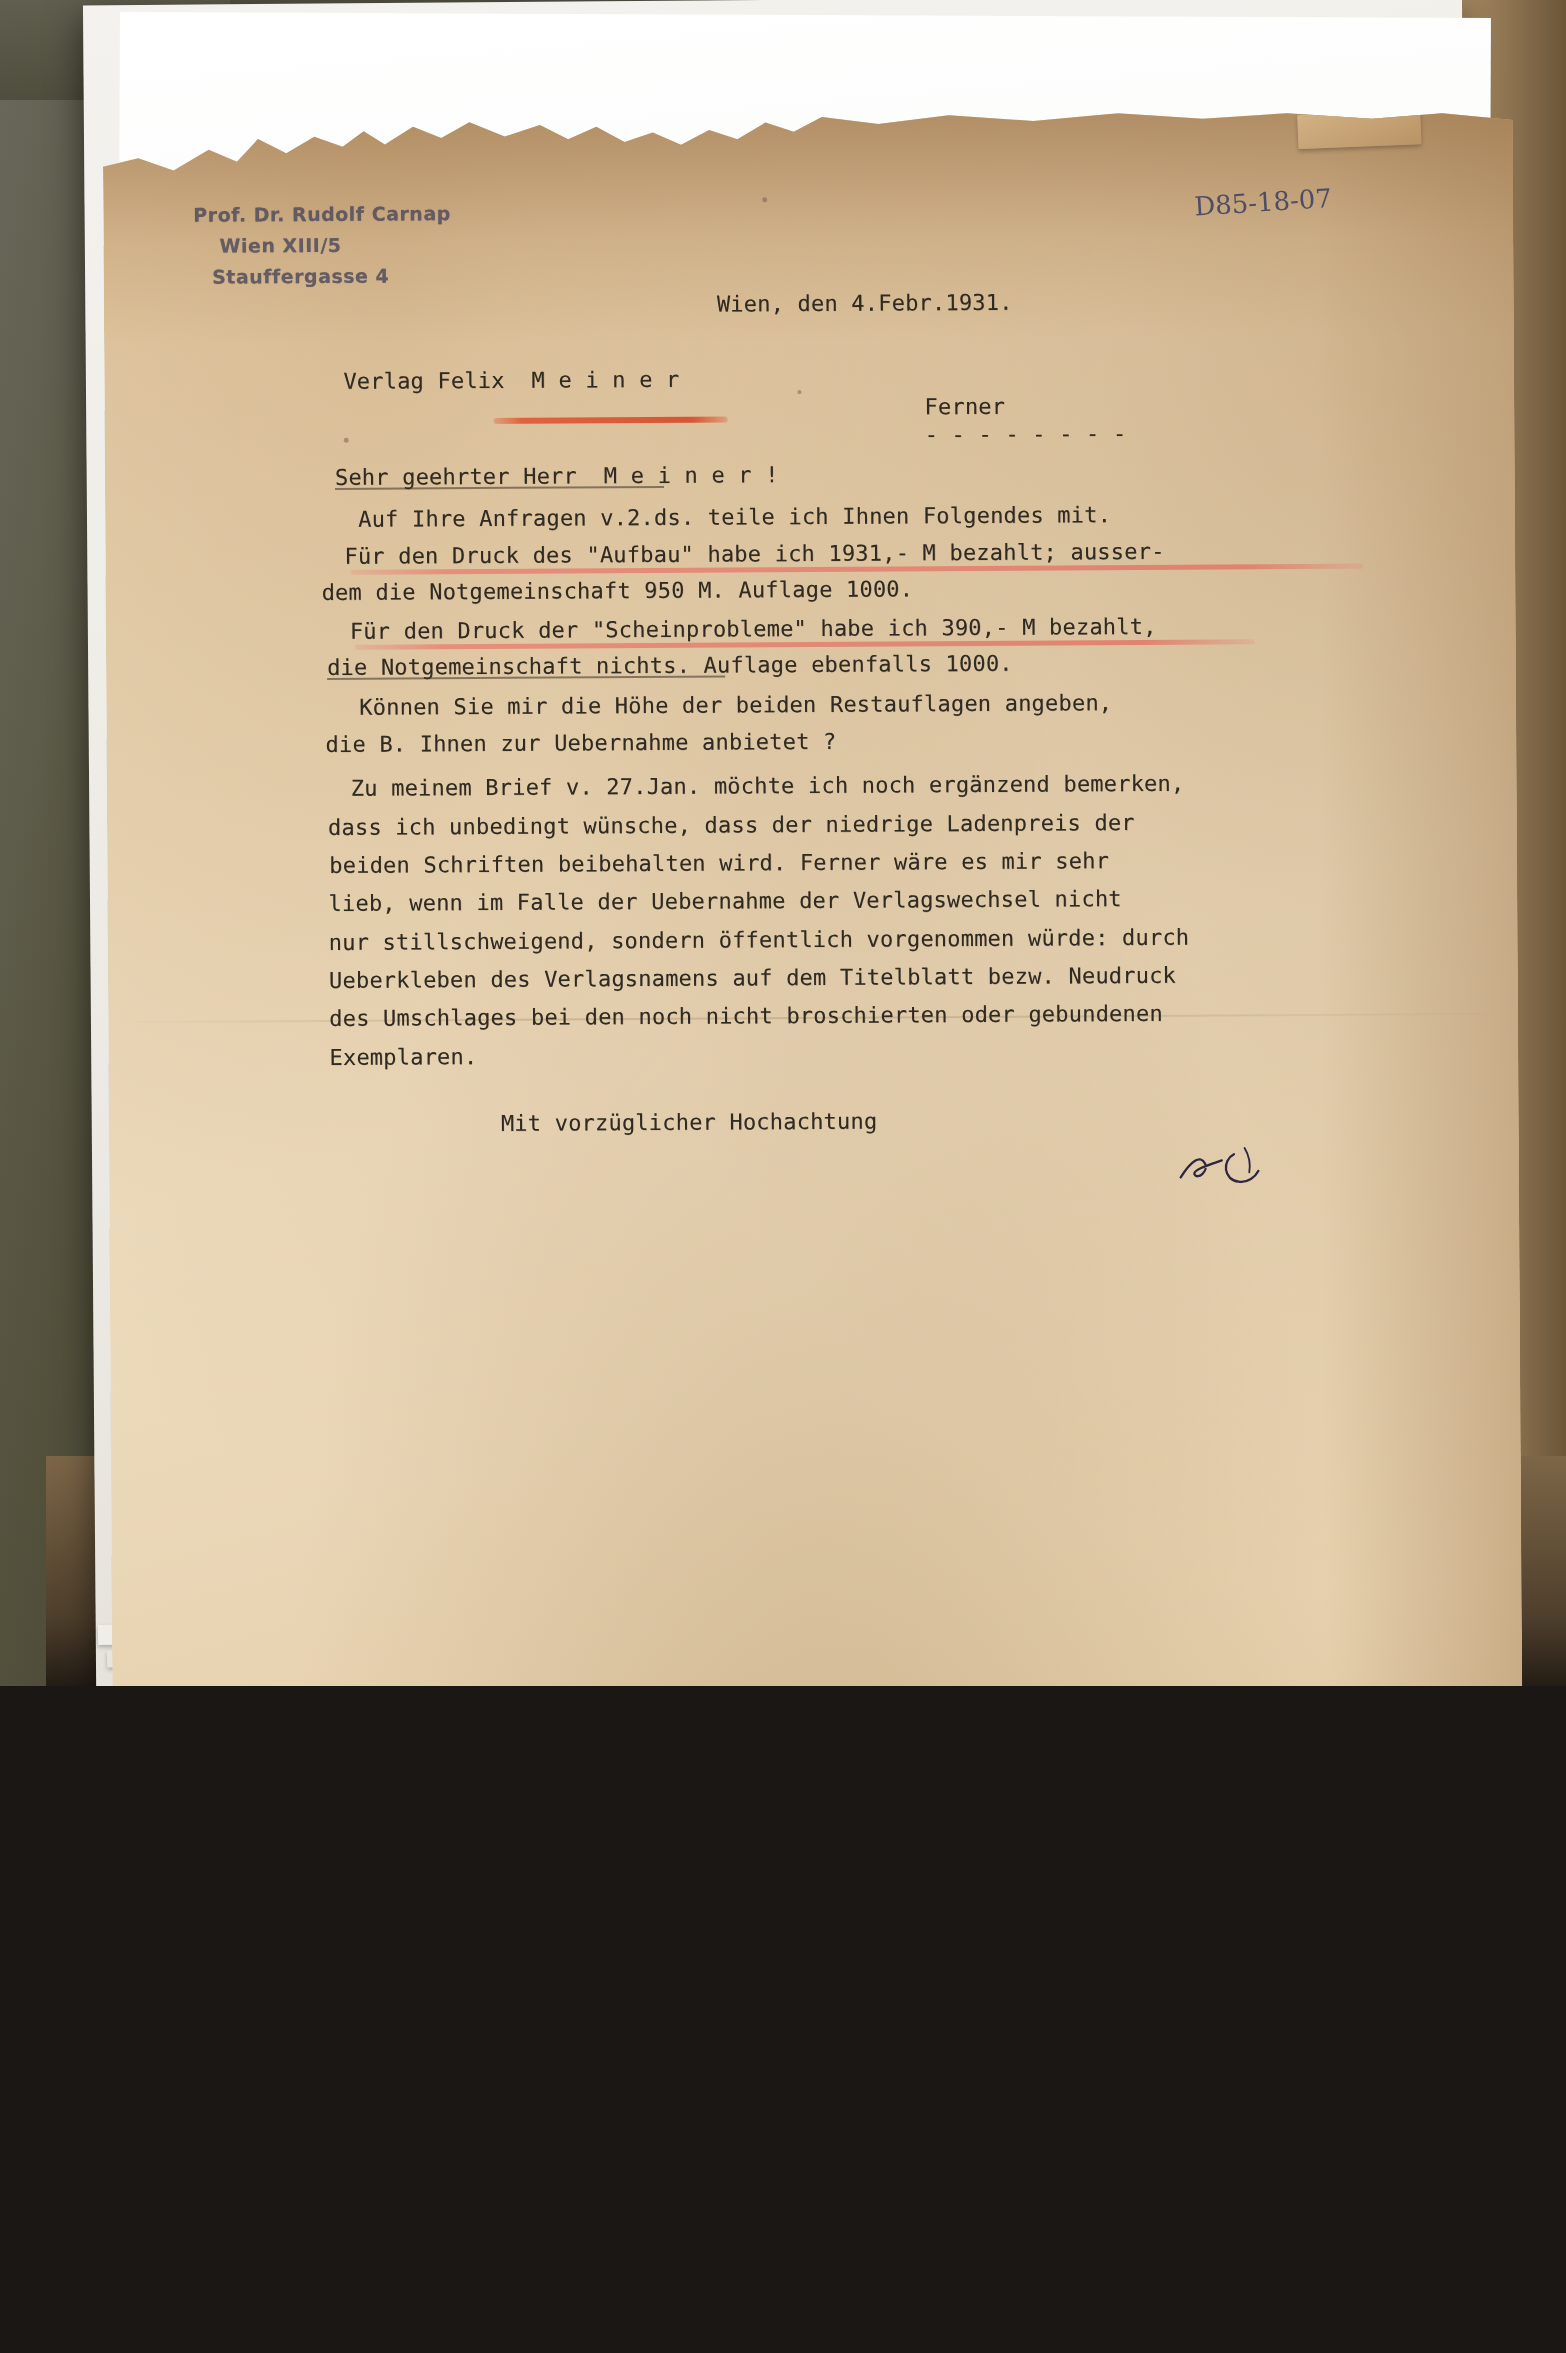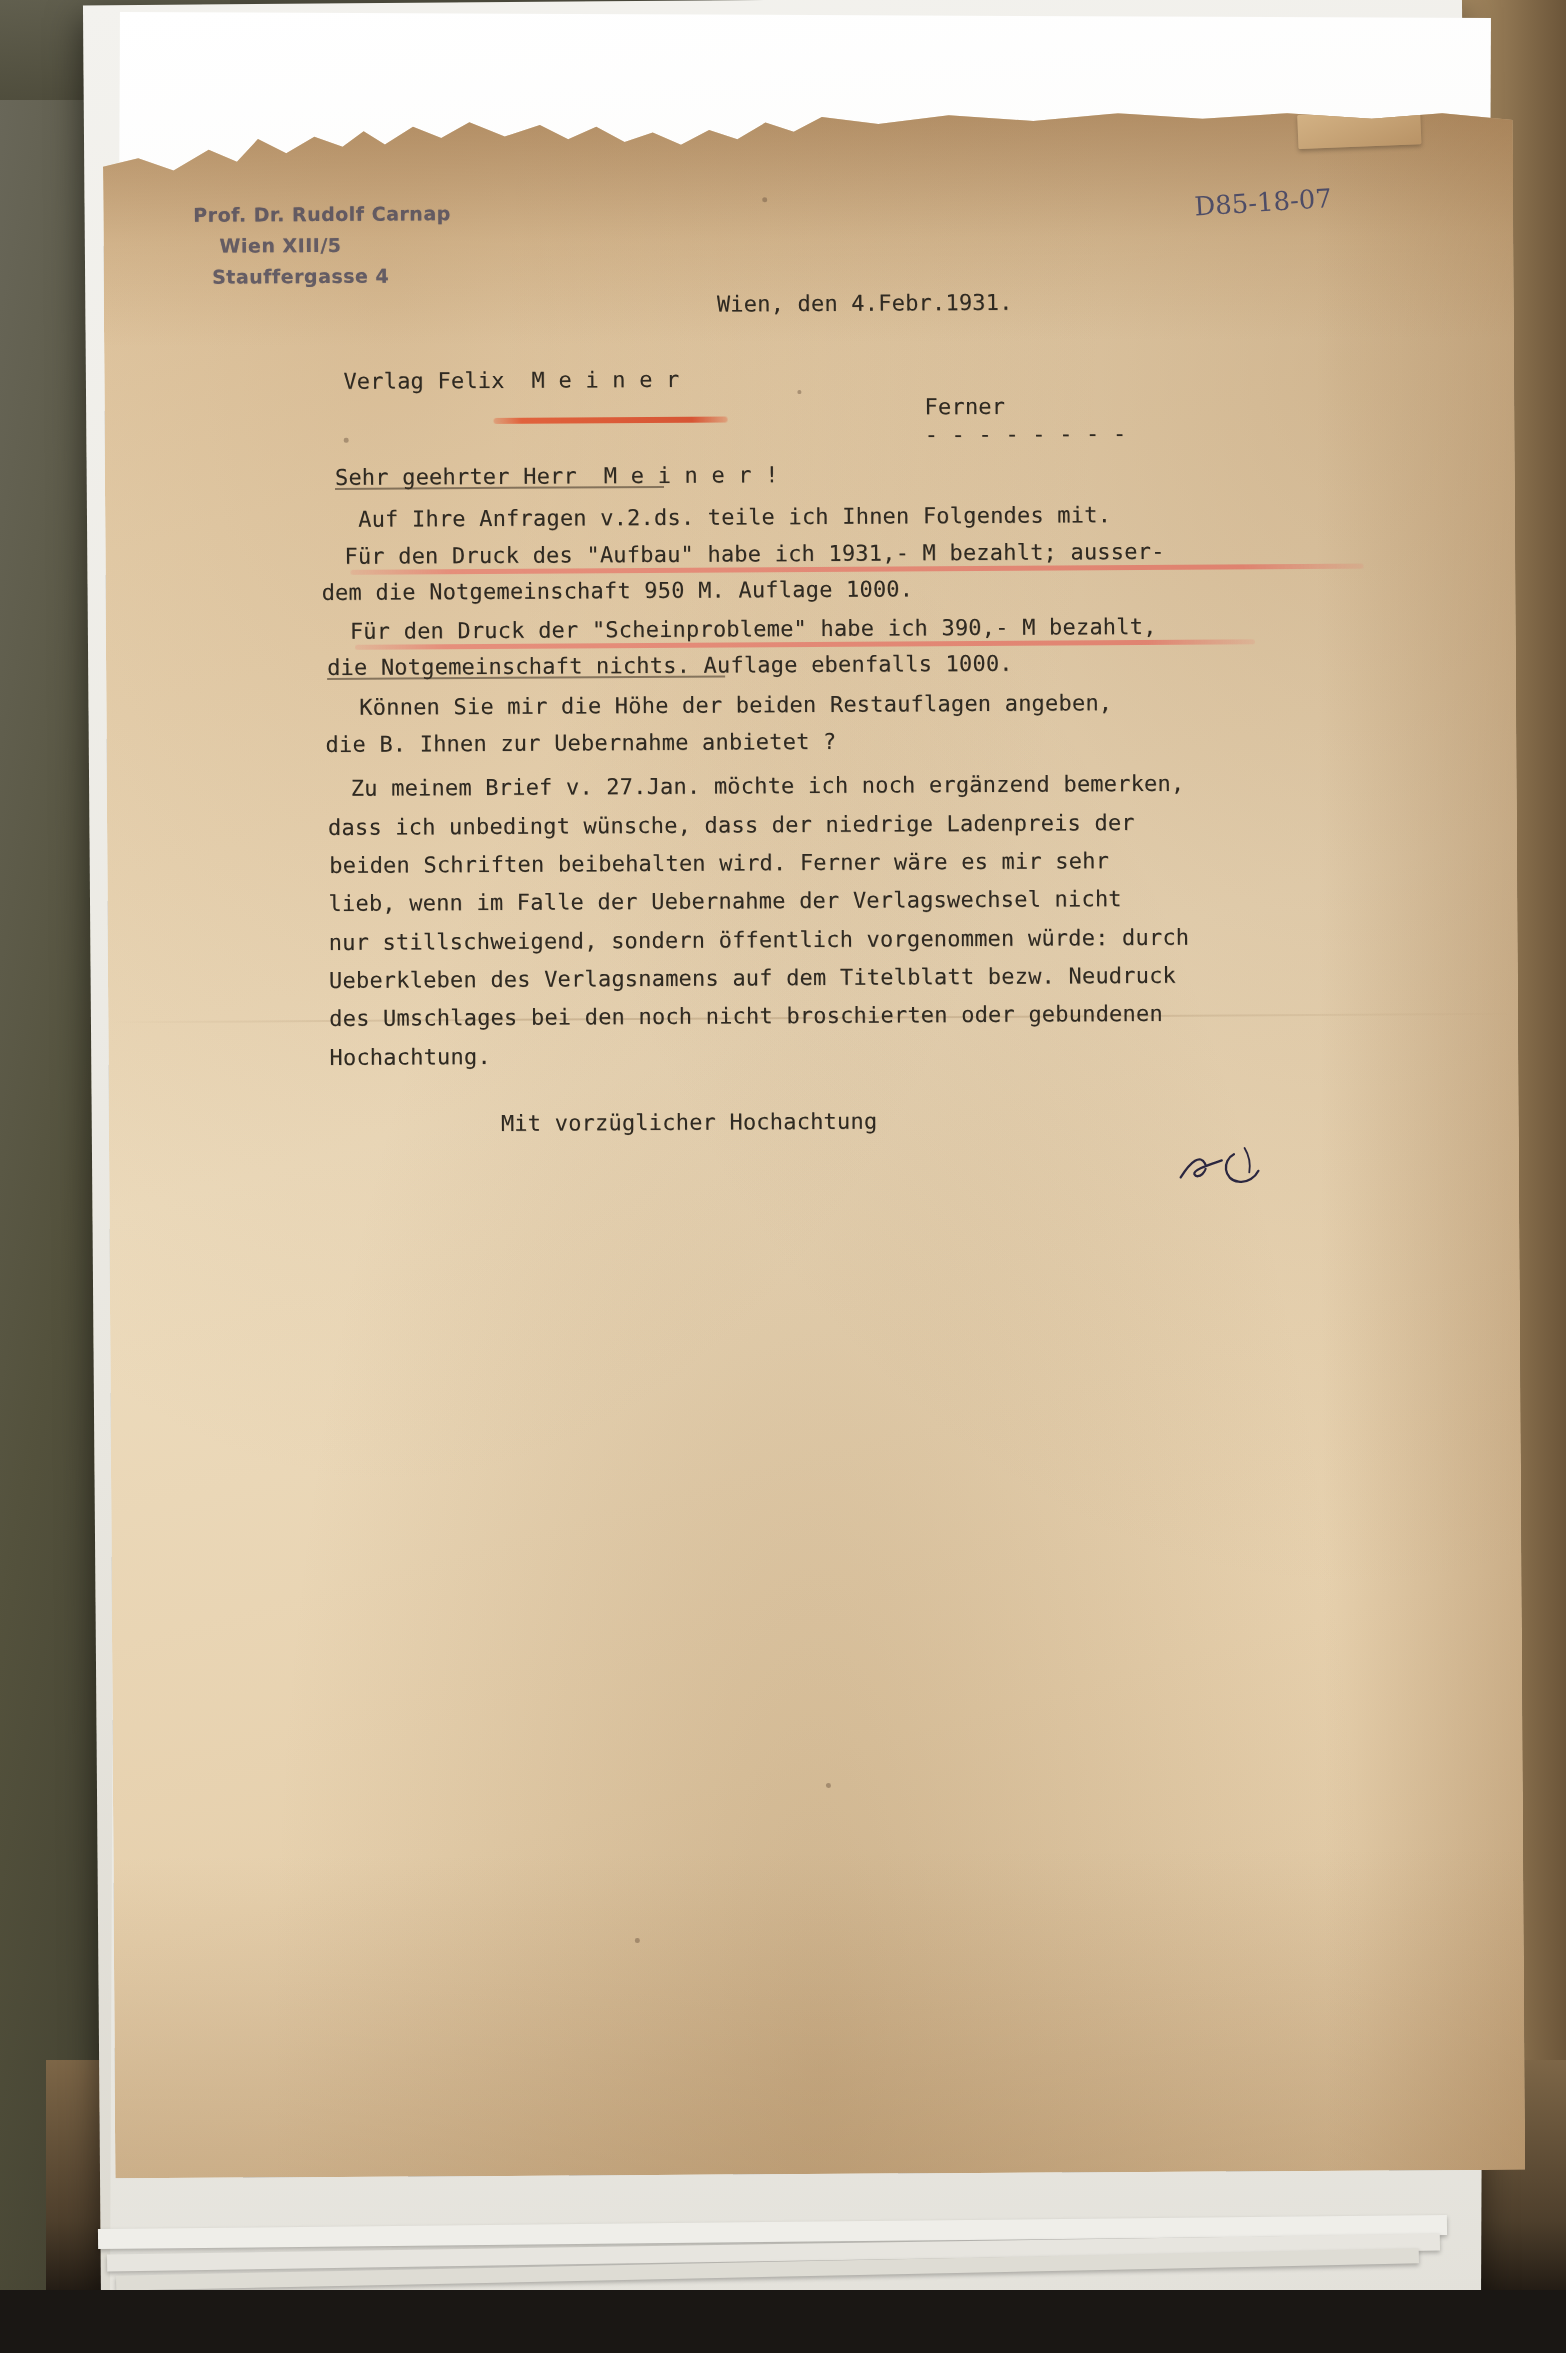--- a/index.html
+++ b/index.html
@@ -11,21 +11,21 @@
     width: 1566px;
     height: 2354px;
     overflow: hidden;
     font-family: "DejaVu Sans Mono", monospace;
   }
 
   
   #scene {
     position: relative;
     width: 1566px;
-    height: 2290px;
+    height: 1686px;
     background: #2b2722;
     overflow: hidden;
   }
 
   
   .desk-dark {
     position: absolute;
     left: 0; top: 0;
     width: 1566px; height: 2354px;
     background:
@@ -343,21 +343,21 @@
         <div class="line p3b">die Notgemeinschaft nichts. Auflage ebenfalls 1000.</div>
         <div class="line p4a">Können Sie mir die Höhe der beiden Restauflagen angeben,</div>
         <div class="line p4b">die B. Ihnen zur Uebernahme anbietet ?</div>
         <div class="line p5a">Zu meinem Brief v. 27.Jan. möchte ich noch ergänzend bemerken,</div>
         <div class="line p5b">dass ich unbedingt wünsche, dass der niedrige Ladenpreis der</div>
         <div class="line p5c">beiden Schriften beibehalten wird. Ferner wäre es mir sehr</div>
         <div class="line p5d">lieb, wenn im Falle der Uebernahme der Verlagswechsel nicht</div>
         <div class="line p5e">nur stillschweigend, sondern öffentlich vorgenommen würde: durch</div>
         <div class="line p5f">Ueberkleben des Verlagsnamens auf dem Titelblatt bezw. Neudruck</div>
         <div class="line p5g">des Umschlages bei den noch nicht broschierten oder gebundenen</div>
-        <div class="line p5h">Hochachtung.</div>
+        <div class="line p5h">Exemplaren.</div>
 
         <div class="line closing">Mit vorzüglicher Hochachtung</div>
       </div>
 
       <div class="crayon crayon-strong u-addr"></div>
       <div class="crayon crayon-soft u-l1"></div>
       <div class="crayon crayon-soft u-l2"></div>
 
       <div class="ink-underline" style="left:230px; top:372px; width:329px;"></div>
       <div class="ink-underline" style="left:221px; top:562px; width:398px;"></div>

